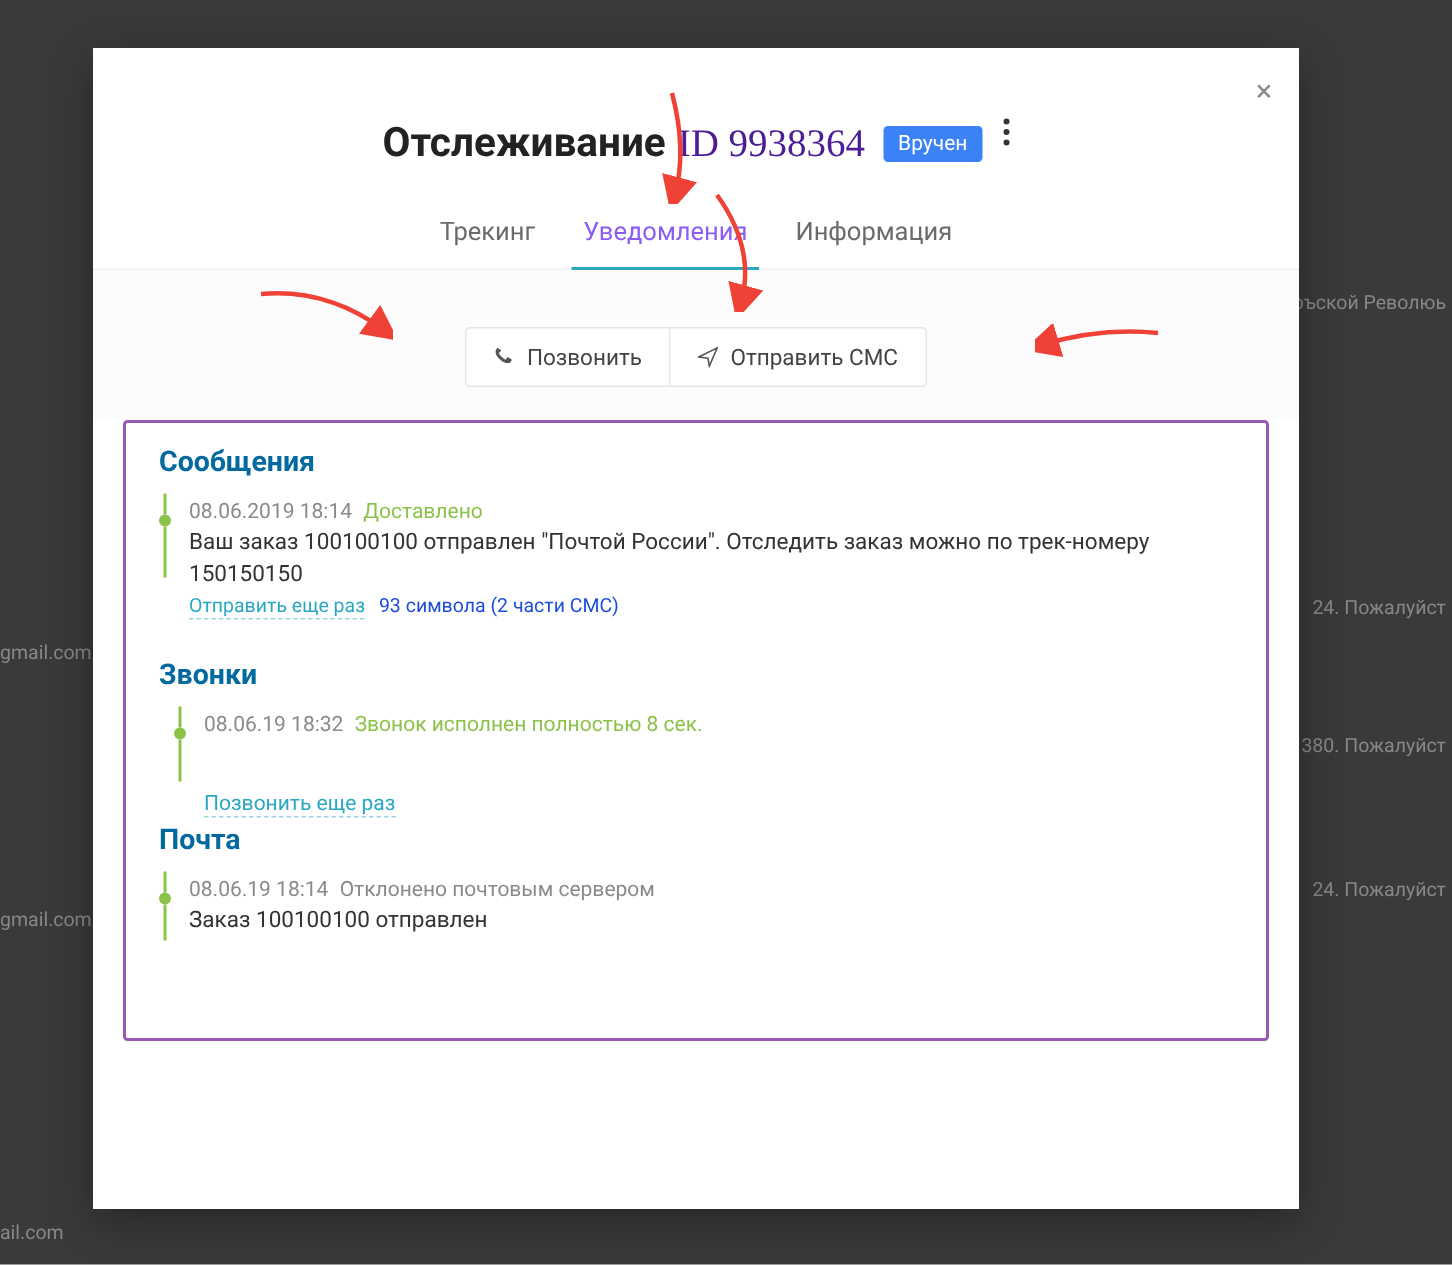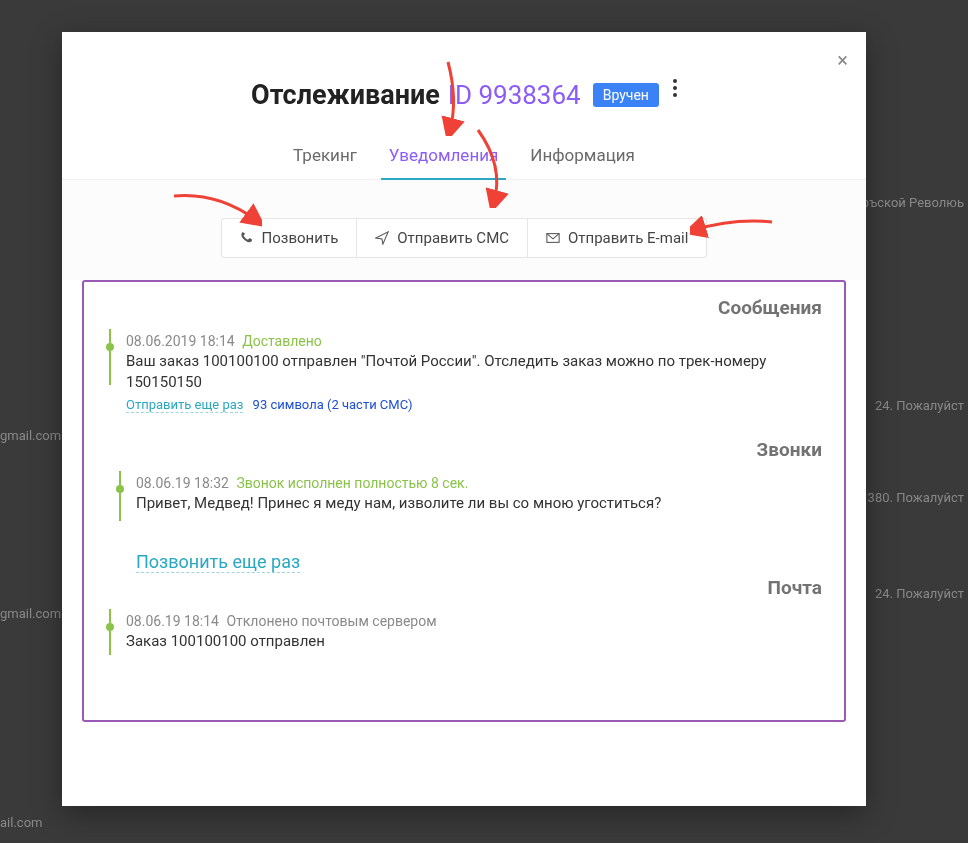--- a/index.html
+++ b/index.html
@@ -42,22 +42,23 @@
     .header-title {
       display: inline;
       font-size: 27px;
       font-weight: 700;
       color: #222;
     }
     .header-id {
       display: inline;
       font-size: 26px;
       font-weight: 400;
-      color: #8b5cf6;
+      color: #4c1d95;
       margin-left: 4px;
+      font-family: Liberation Serif, serif;
     }
     .status-badge {
       display: inline-block;
       background: #3b82f6;
       color: #fff;
       font-size: 14px;
       padding: 4px 10px;
       border-radius: 3px;
       margin-left: 8px;
       vertical-align: 4px;
@@ -124,24 +125,24 @@
     }
     .btn-group .btn:last-child { border-right: none; }
     .icon { width: 14px; height: 14px; display: inline-block; }
     .content-box {
       margin: 0 20px 20px;
       border: 2px solid #9b59b6;
       border-radius: 3px;
       padding: 10px 22px 60px;
     }
     .section-title {
-      text-align: right;
+      text-align: left;
       font-size: 19px;
       font-weight: 700;
-      color: #737373;
+      color: #0369a1;
       margin: 4px 0 14px;
     }
     .item {
       position: relative;
       padding-left: 20px;
       margin-bottom: 8px;
     }
     .bullet {
       position: absolute;
       left: 0; top: 10px;
@@ -182,21 +183,21 @@
     .call-bullet {
       position: absolute;
       left: 10px; top: 10px;
       width: 8px; height: 8px;
       background: #8bc34a;
       border-radius: 50%;
     }
     .call-link {
       margin-top: 37px;
       margin-left: 30px;
-      font-size: 18px;
+      font-size: 14px;
     }
     
     .arrow {
       position: absolute;
       pointer-events: none;
     }
     .arrow svg { display: block; }
   </style>
 </head>
 <body>
@@ -239,29 +240,20 @@
         <span>Позвонить</span>
       </div>
       <div class="btn">
         <span class="icon">
           <svg viewBox="0 0 16 16">
               <path d="M1 8 L15 1 L9 15 L8 9 Z" fill="none" stroke="#555" stroke-width="1.2"></path>
             </svg>
         </span>
         <span>Отправить СМС</span>
       </div>
-      <div class="btn">
-        <span class="icon">
-          <svg viewBox="0 0 16 16">
-              <rect x="1" y="3" width="14" height="10" fill="none" stroke="#555" stroke-width="1.2"></rect>
-              <path d="M1 3 L8 9 L15 3" fill="none" stroke="#555" stroke-width="1.2"></path>
-            </svg>
-        </span>
-        <span>Отправить E-mail</span>
-      </div>
     </div>
   </div>
 
   <div class="content-box">
 
     <div class="section-title">Сообщения</div>
     <div class="item">
       <div class="bullet-line" style="top:-4px;height:14px"></div>
       <div class="bullet"></div>
       <div class="bullet-line" style="top:18px;height:34px"></div>
@@ -278,21 +270,20 @@
 
     <div class="section-title" style="margin-top:26px">Звонки</div>
     <div class="call-item">
       <div class="bullet-line" style="left:13px;top:-4px;height:14px"></div>
       <div class="call-bullet"></div>
       <div class="bullet-line" style="left:13px;top:18px;height:28px"></div>
       <div class="meta">
         <span>08.06.19 18:32</span>
         <span class="ok" style="margin-left:4px">Звонок исполнен полностью 8 сек.</span>
       </div>
-      <div class="body-text">Привет, Медвед! Принес я меду нам, изволите ли вы со мною угоститься?</div>
     </div>
     <div class="call-link">
       <span class="link">Позвонить еще раз</span>
     </div>
 
     <div class="section-title" style="">Почта</div>
     <div class="item">
       <div class="bullet-line" style="top:-4px;height:14px"></div>
       <div class="bullet"></div>
       <div class="bullet-line" style="top:18px;height:24px"></div>

